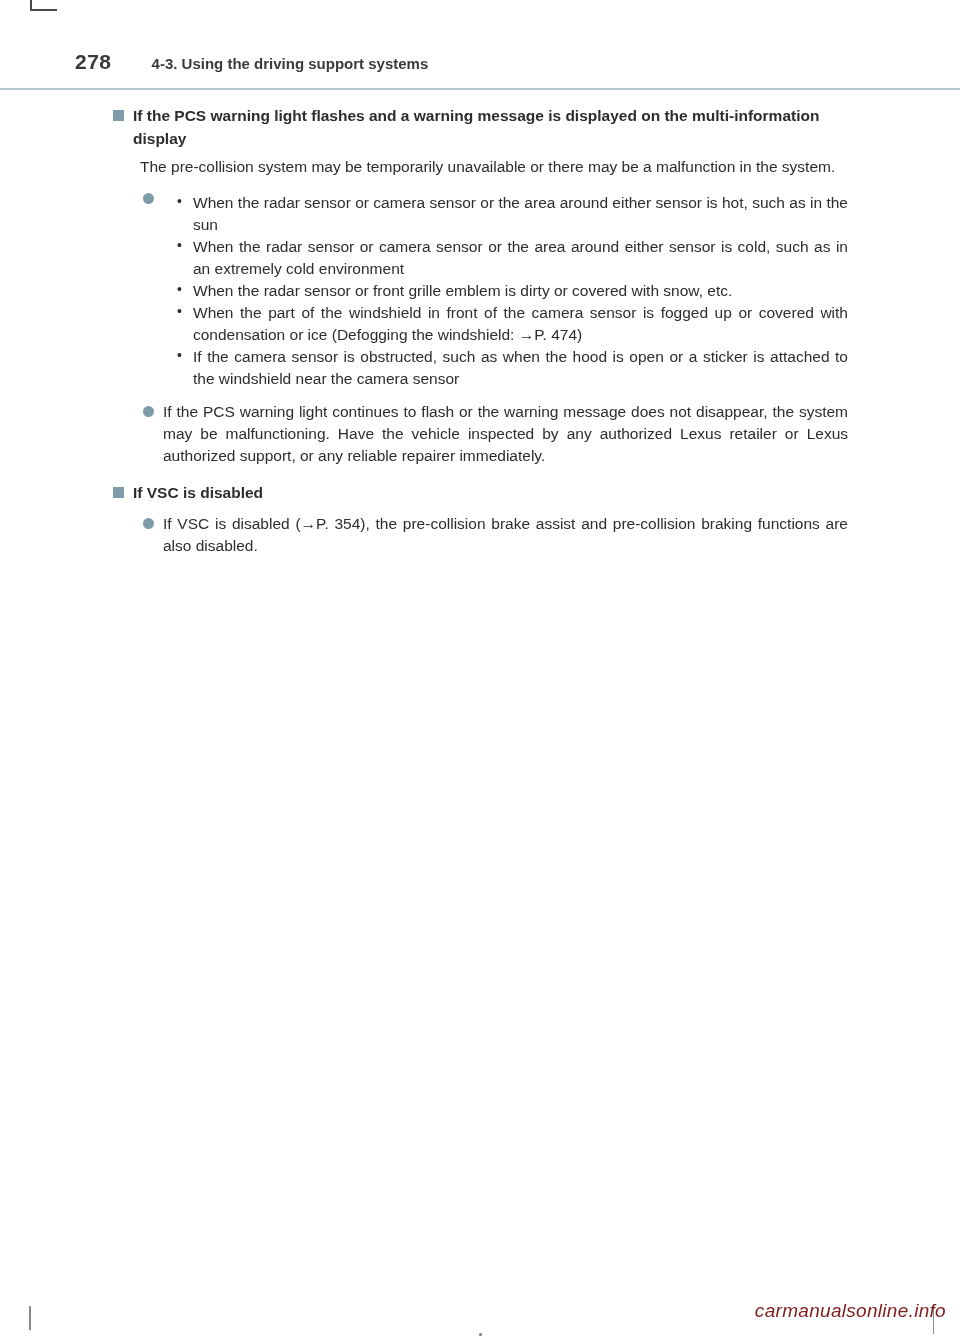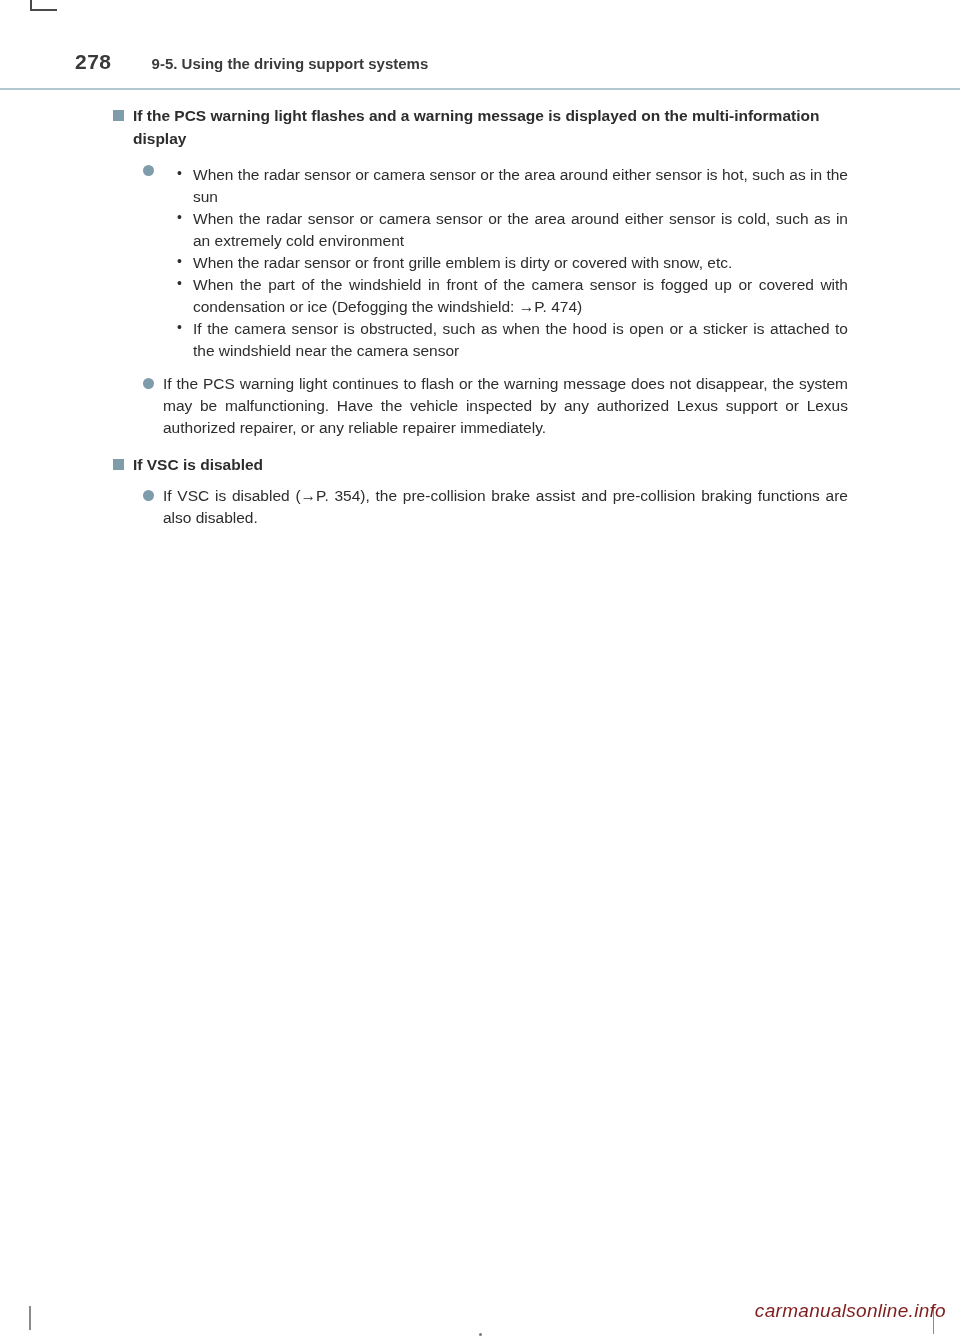--- a/index.html
+++ b/index.html
@@ -61,31 +61,32 @@
 <div class="page">
 
   <div class="crop tl-h"></div>
   <div class="crop tl-v"></div>
   <div class="crop bl-v"></div>
   <div class="crop br-v"></div>
   <div class="crop bc-dot"></div>
 
   <div class="header">
     <span class="page-num">278</span>
-    <span class="header-title">9-5. Using the driving support systems</span>
+    <span class="header-title">4-3. Using the driving support systems</span>
   </div>
   <div class="rule"></div>
 
   <div class="content">
 
     <div class="sec-heading">
       <span class="sq-bullet"></span>
       <span class="txt">If the PCS warning light flashes and a warning message is displayed on the multi-information display</span>
     </div>
 
+    <p class="intro">The pre-collision system may be temporarily unavailable or there may be a malfunction in the system.</p>
 
     <div class="citem">
       <span class="c-bullet"></span>
       <div class="body">
         <ul class="subs">
           <li>
             <span class="dot">•</span>
             <span class="txt">When the radar sensor or camera sensor or the area around either sensor is hot, such as in the sun</span>
           </li>
           <li>
@@ -104,21 +105,21 @@
             <span class="dot">•</span>
             <span class="txt">If the camera sensor is obstructed, such as when the hood is open or a sticker is attached to the windshield near the camera sensor</span>
           </li>
         </ul>
       </div>
     </div>
 
     <div class="citem">
       <span class="c-bullet"></span>
       <div class="body">
-        <p class="txt">If the PCS warning light continues to flash or the warning message does not disappear, the system may be malfunctioning. Have the vehicle inspected by any authorized Lexus support or Lexus authorized repairer, or any reliable repairer immediately.</p>
+        <p class="txt">If the PCS warning light continues to flash or the warning message does not disappear, the system may be malfunctioning. Have the vehicle inspected by any authorized Lexus retailer or Lexus authorized support, or any reliable repairer immediately.</p>
       </div>
     </div>
 
     <div class="sec-heading sec2">
       <span class="sq-bullet"></span>
       <span class="txt">If VSC is disabled</span>
     </div>
 
     <div class="citem">
       <span class="c-bullet"></span>

